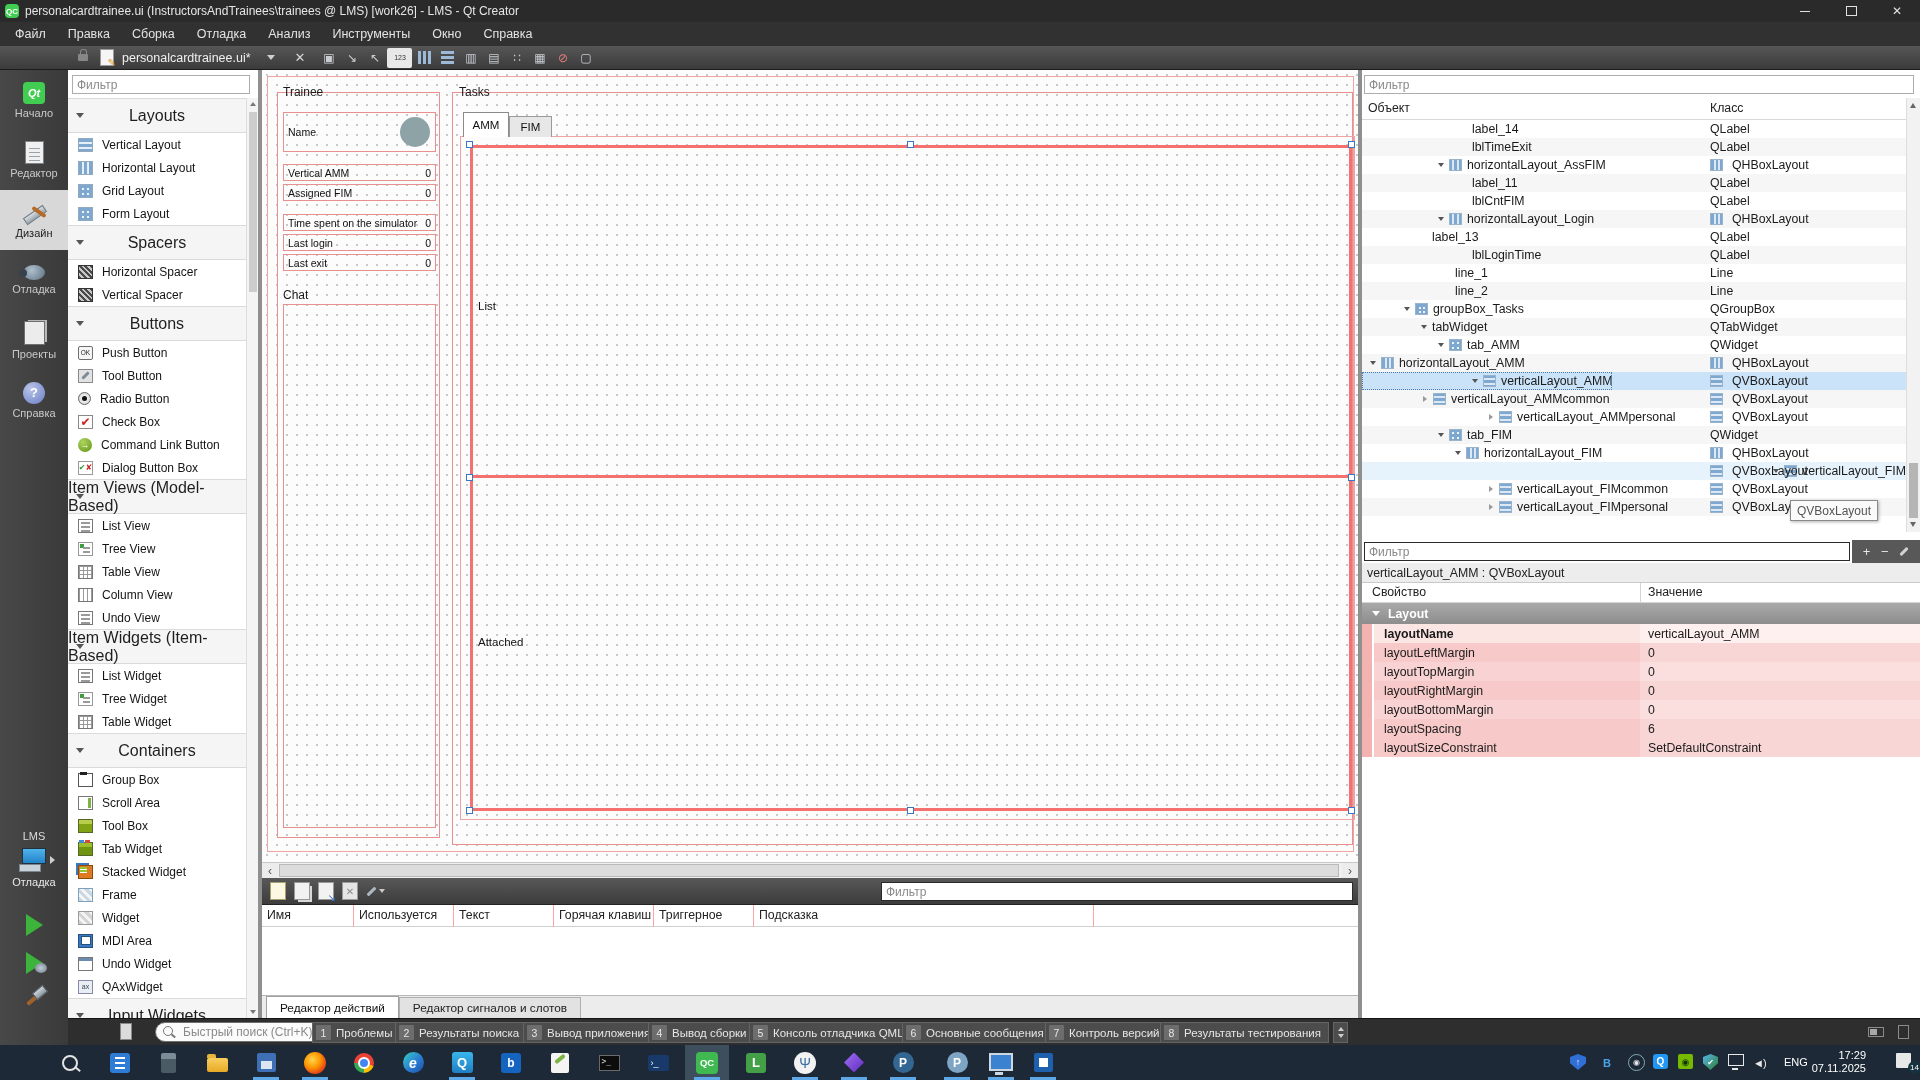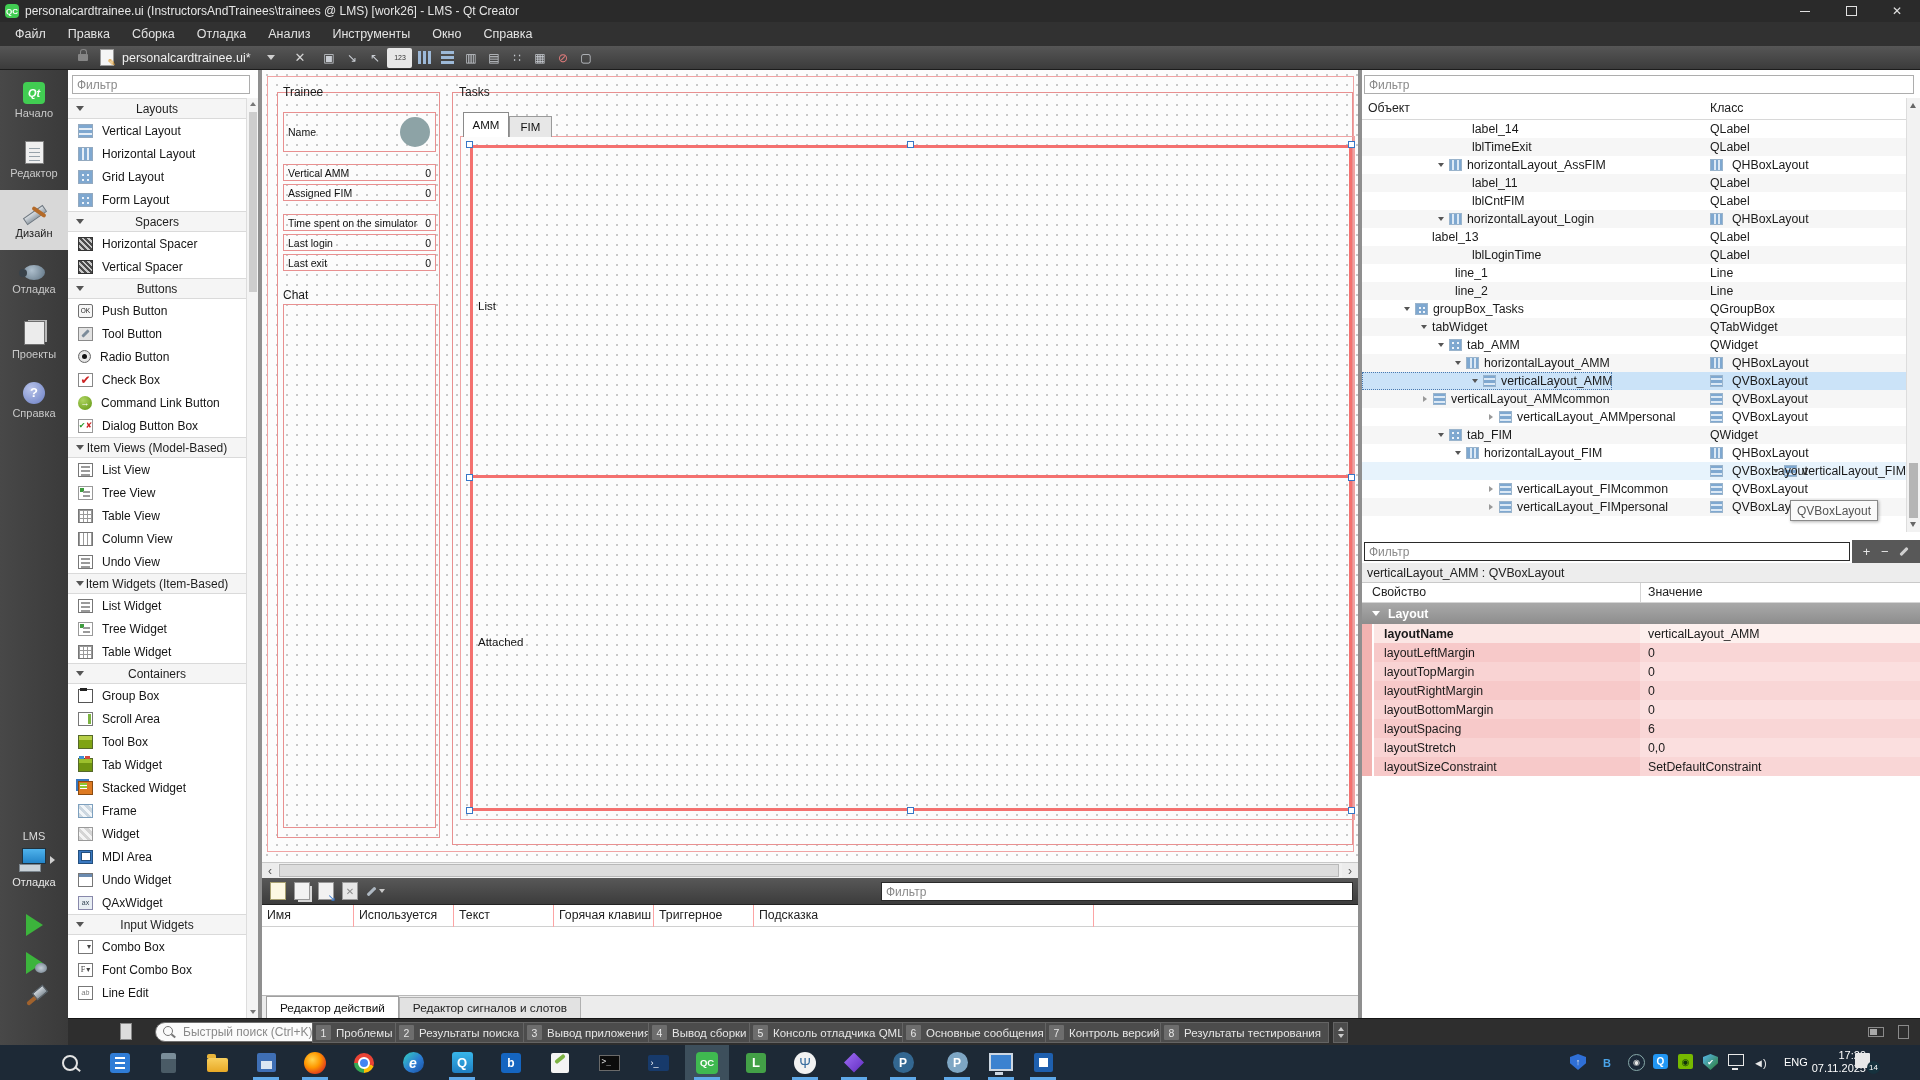--- a/index.html
+++ b/index.html
@@ -64,21 +64,21 @@
   .debug-ico{position:relative;width:0;height:0;border-left:17px solid #3cb43c;border-top:11px solid transparent;border-bottom:11px solid transparent;margin-top:16px;}
   .debug-ico::after{content:"";position:absolute;left:-8px;top:0px;width:12px;height:10px;background:radial-gradient(#c3cdd6,#6b7b88);border-radius:50%;}
   .build-ico{position:relative;width:26px;height:28px;margin-top:12px;}
   .build-ico::before{content:"";position:absolute;left:4px;top:10px;width:20px;height:4px;background:#a0622d;transform:rotate(-40deg);border-radius:2px;}
   .build-ico::after{content:"";position:absolute;left:12px;top:2px;width:12px;height:7px;background:linear-gradient(#cfd6dc,#8a959e);border:1px solid #5b656d;transform:rotate(-40deg);}
 
   
   #widgetbox{left:68px;top:70px;width:190px;height:948px;background:#fff;}
   .panel-filter{position:absolute;left:4px;top:5px;width:178px;height:19px;border:1px solid #adadad;font-size:12px;padding:0 4px;box-sizing:border-box;}
   #wb-list{position:absolute;left:0;top:28px;width:178px;height:920px;overflow:hidden;}
-  .wb-head{height:21px;display:flex;align-items:center;justify-content:center;background:#f5f5f5;border-top:1px solid #dadada;border-bottom:1px solid #dadada;font-size:12px;color:#1e1e1e;position:relative;box-sizing:border-box;}
+  .wb-head{height:35px;display:flex;align-items:center;justify-content:center;background:#f5f5f5;border-top:1px solid #dadada;border-bottom:1px solid #dadada;font-size:16px;color:#1e1e1e;position:relative;box-sizing:border-box;}
   .wb-head .hchev{position:absolute;left:8px;width:0;height:0;border-left:4px solid transparent;border-right:4px solid transparent;border-top:5px solid #555;}
   .wb-item{height:23px;display:flex;align-items:center;padding-left:10px;gap:9px;font-size:12px;color:#141414;box-sizing:border-box;}
   .wb-scroll{position:absolute;left:178px;top:28px;width:12px;height:920px;background:#f4f4f4;border-left:1px solid #ddd;}
   .wb-thumb{position:absolute;left:2px;top:14px;width:8px;height:180px;background:#cdcdcd;}
   .sc-up{position:absolute;left:3px;top:4px;width:0;height:0;border-left:3px solid transparent;border-right:3px solid transparent;border-bottom:4px solid #777;}
   .sc-dn{position:absolute;left:3px;bottom:4px;width:0;height:0;border-left:3px solid transparent;border-right:3px solid transparent;border-top:4px solid #777;}
 
   
   .wi{width:15px;height:14px;flex:none;display:flex;align-items:center;justify-content:center;position:relative;box-sizing:border-box;}
   .wi-vertical-layout{background:repeating-linear-gradient(180deg,#7fa8d0 0 3px,#e6eef6 3px 5px);border:1px solid #93a9bf;}
@@ -766,21 +766,21 @@
           <div class="t-name" style="padding-left: 76px;">
             <span class="chev-open"></span>
             <span class="ti ti-grid"></span>
             <span>tab_AMM</span>
           </div>
           <div class="t-cls">
             <span>QWidget</span>
           </div>
         </div>
         <div class="tree-row alt">
-          <div class="t-name" style="padding-left: 93px;">
+          <div class="t-name" style=" margin-left: 8px;">
             <span class="chev-open"></span>
             <span class="ti ti-hbox"></span>
             <span>horizontalLayout_AMM</span>
           </div>
           <div class="t-cls">
             <span class="ti ti-hbox"></span>
             <span>QHBoxLayout</span>
           </div>
         </div>
         <div class="tree-row selected">
@@ -917,25 +917,20 @@
         </div>
         <div class="prop-row r-even">
           <div class="p-strip"></div>
           <div class="p-name">layoutBottomMargin</div>
           <div class="p-val">0</div>
         </div>
         <div class="prop-row r-odd">
           <div class="p-strip"></div>
           <div class="p-name">layoutSpacing</div>
           <div class="p-val">6</div>
-        </div>
-        <div class="prop-row r-even">
-          <div class="p-strip"></div>
-          <div class="p-name">layoutStretch</div>
-          <div class="p-val">0,0</div>
         </div>
         <div class="prop-row r-odd">
           <div class="p-strip"></div>
           <div class="p-name">layoutSizeConstraint</div>
           <div class="p-val">SetDefaultConstraint</div>
         </div>
       </div>
   </div>
 
   <div class="abs" id="statusbar">
@@ -1065,19 +1060,19 @@
       <div class="tray-ico tr-q" style="left: 1653px;"></div>
       <div class="tray-ico tr-nv" style="left: 1678px;"></div>
       <div class="tray-ico tr-def" style="left: 1703px;"></div>
       <div class="tray-ico tr-net" style="left: 1728px;"></div>
       <div class="tray-ico tr-vol" style="left: 1753px;"></div>
       <div class="tb-lang" style="left: 1784px;">ENG</div>
       <div class="tb-clock" style="left: 1806px;">
         <div>17:29</div>
         <div>07.11.2025</div>
       </div>
-      <div class="tb-notif" style="left: 1855px;">
+      <div class="tb-notif" style="left: 1896px;">
         <div class="pane"></div>
         <div class="badge">14</div>
       </div>
     </div>
 
 </div>
 
 </body></html>

